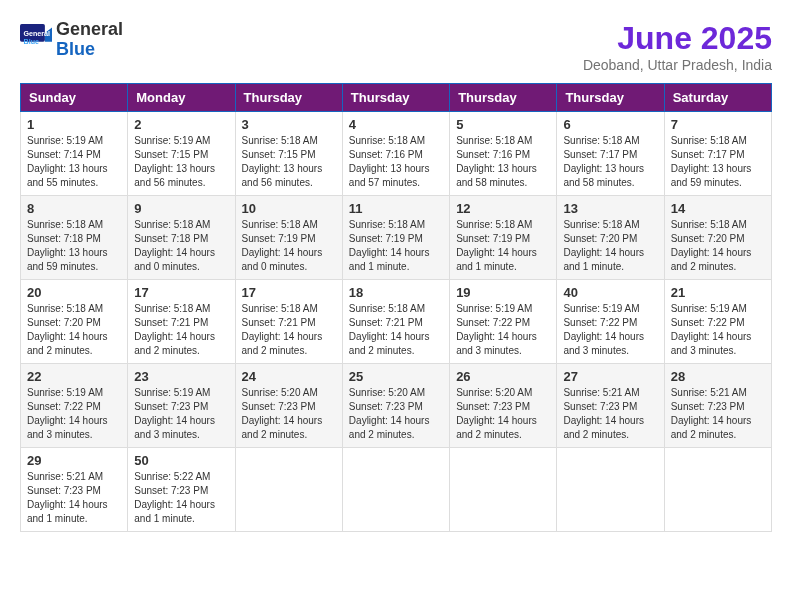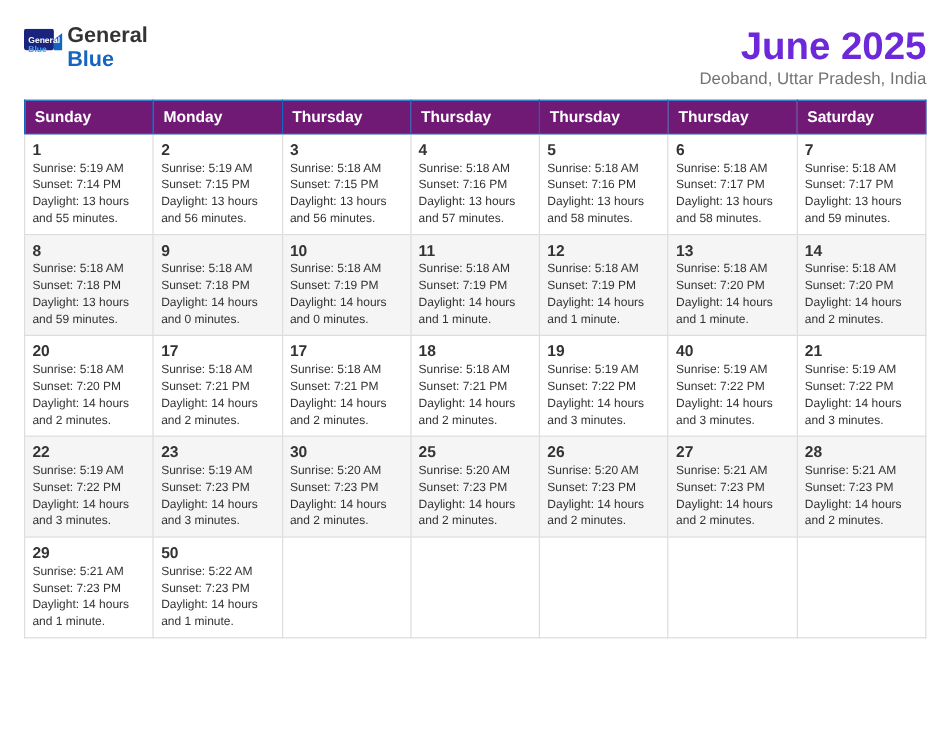--- a/index.html
+++ b/index.html
@@ -309,21 +309,21 @@
       </td>
         <td>
         <span class="day-num">23</span>
         <div class="cell-info">
           Sunrise: 5:19 AM<br>
           Sunset: 7:23 PM<br>
           Daylight: 14 hours and 3 minutes.
         </div>
       </td>
         <td>
-        <span class="day-num">30</span>
+        <span class="day-num">24</span>
         <div class="cell-info">
           Sunrise: 5:20 AM<br>
           Sunset: 7:23 PM<br>
           Daylight: 14 hours and 2 minutes.
         </div>
       </td>
         <td>
         <span class="day-num">25</span>
         <div class="cell-info">
           Sunrise: 5:20 AM<br>

